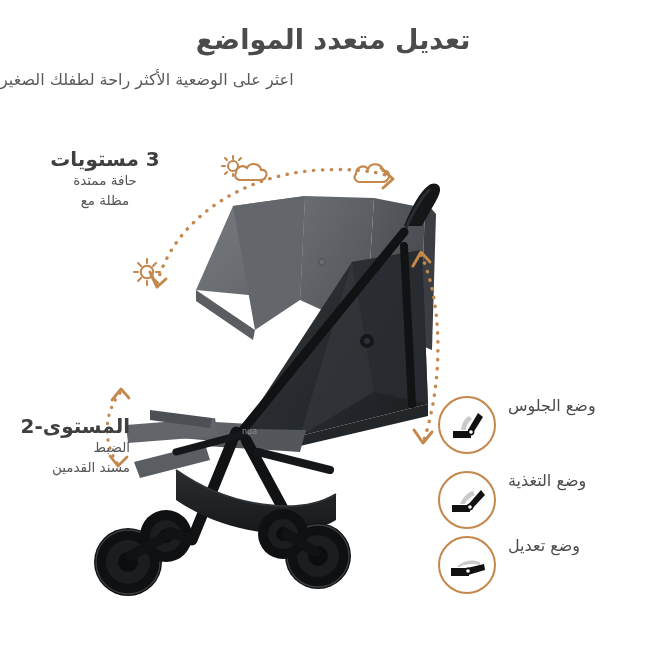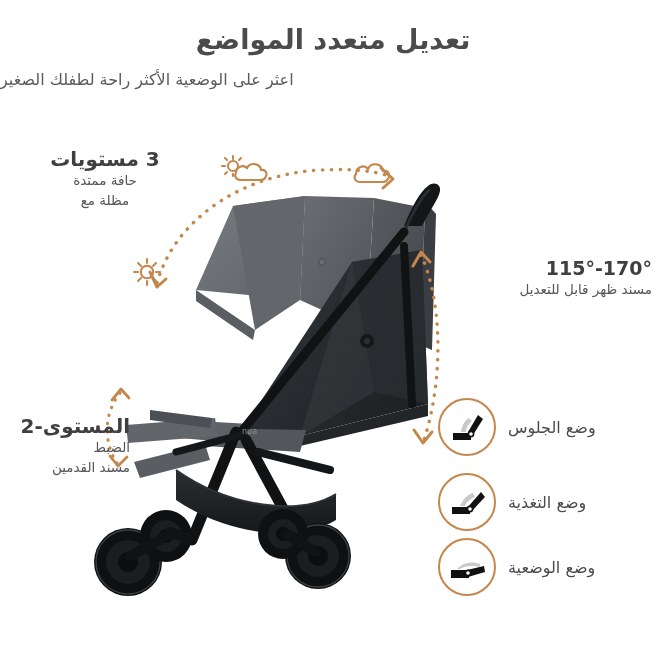--- a/index.html
+++ b/index.html
@@ -27,21 +27,21 @@
   .callout .sm{font-size:13.5px;font-weight:400;line-height:1.45;color:#555;}
 
   #callout-canopy{left:25px;top:148px;width:160px;text-align:center;}
   #callout-footrest{left:0px;top:415px;width:130px;}
   #callout-recline{left:437px;top:258px;width:215px;text-align:right;}
   #callout-recline .big{font-size:19px;direction:ltr;text-align:right;}
 
   
   .pos-row{
     position:absolute;right:18px;width:210px;height:62px;
-    display:flex;align-items:center;justify-content:flex-end;gap:12px;
+    display:flex;justify-content:flex-end;gap:12px;
     direction:rtl;
   }
   #pos-0{top:396px;} #pos-1{top:471px;} #pos-2{top:536px;}
   .pos-label{font-size:16px;color:#4b4b4b;white-space:nowrap;}
   .pos-icon{
     width:58px;height:58px;border-radius:50%;
     border:2px solid #c4874c;flex:0 0 58px;
     display:flex;align-items:center;justify-content:center;
     box-sizing:border-box;
   }
@@ -208,24 +208,20 @@
     <div class="sm">حافة ممتدة</div>
     <div class="sm">مظلة مع</div>
   </div>
 
   <div class="callout" id="callout-footrest">
     <div class="big">المستوى-2</div>
     <div class="sm">الضبط</div>
     <div class="sm">مسند القدمين</div>
   </div>
 
-  <div class="callout" id="callout-recline">
-    <div class="big">115°-170°</div>
-    <div class="sm">مسند ظهر قابل للتعديل</div>
-  </div>
 
   <div class="pos-row" id="pos-0">
     <span class="pos-label">وضع الجلوس</span>
     <span class="pos-icon">
       <svg width="40" height="40" viewBox="0 0 40 40">
         <path d="M6,26 L24,26 L24,33 L6,33 Z" fill="#111"></path>
         <path d="M21,25 L31,8 L36,12 L26,28 Z" fill="#111"></path>
         <path d="M14,25 C15,18 18,13 22,11 L25,14 C21,17 19,21 19,25 Z" fill="#c9c9c9"></path>
         <circle cx="24" cy="27" r="3.4" fill="#111"></circle>
         <circle cx="24" cy="27" r="1.8" fill="#fff"></circle>
@@ -240,21 +236,21 @@
         <path d="M5,25 L23,25 L23,32 L5,32 Z" fill="#111"></path>
         <path d="M20,26 L34,10 L38,15 L24,30 Z" fill="#111"></path>
         <path d="M13,24 C16,17 21,12 26,11 L28,15 C23,17 19,21 18,24 Z" fill="#c9c9c9"></path>
         <circle cx="23" cy="27" r="3.4" fill="#111"></circle>
         <circle cx="23" cy="27" r="1.8" fill="#fff"></circle>
       </svg>
     </span>
   </div>
 
   <div class="pos-row" id="pos-2">
-    <span class="pos-label">وضع الوضعية</span>
+    <span class="pos-label">وضع تعديل</span>
     <span class="pos-icon">
       <svg width="40" height="40" viewBox="0 0 40 40">
         <path d="M4,23 L22,23 L22,31 L4,31 Z" fill="#111"></path>
         <path d="M20,23 L37,19 L38,25 L21,30 Z" fill="#111"></path>
         <path d="M10,22 C16,15 26,14 33,17 L33,20 C26,18 17,19 13,22 Z" fill="#c9c9c9"></path>
         <circle cx="21" cy="26" r="3.4" fill="#111"></circle>
         <circle cx="21" cy="26" r="1.8" fill="#fff"></circle>
       </svg>
     </span>
   </div>

